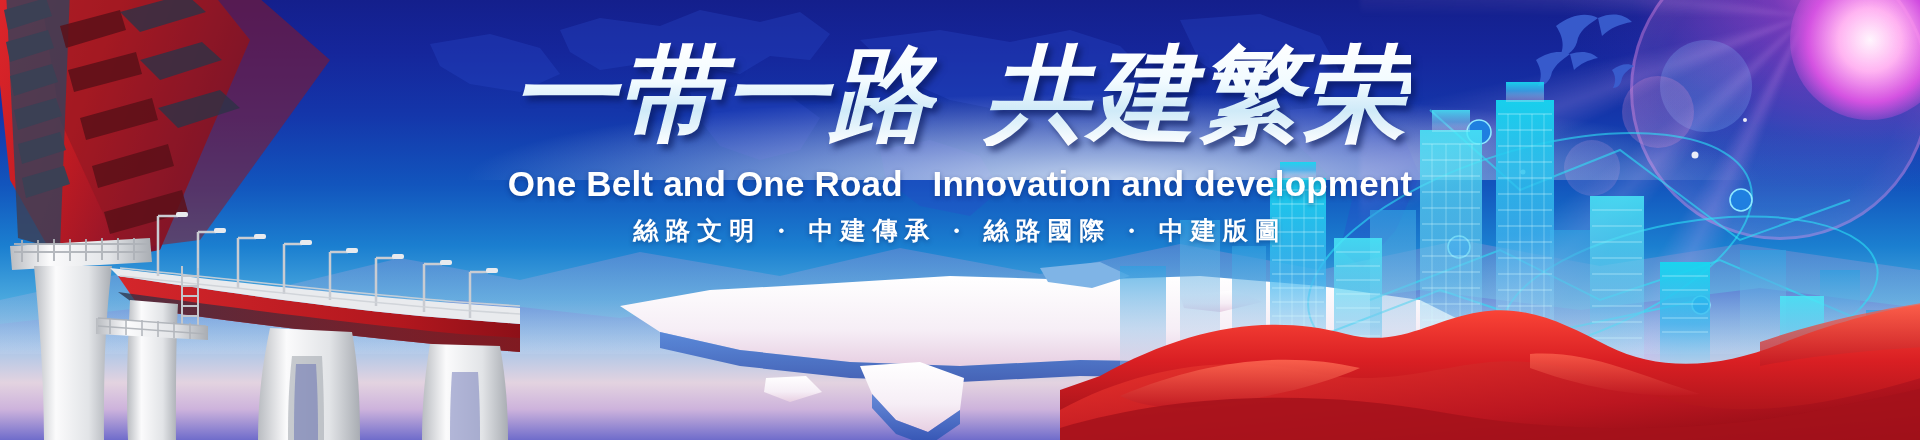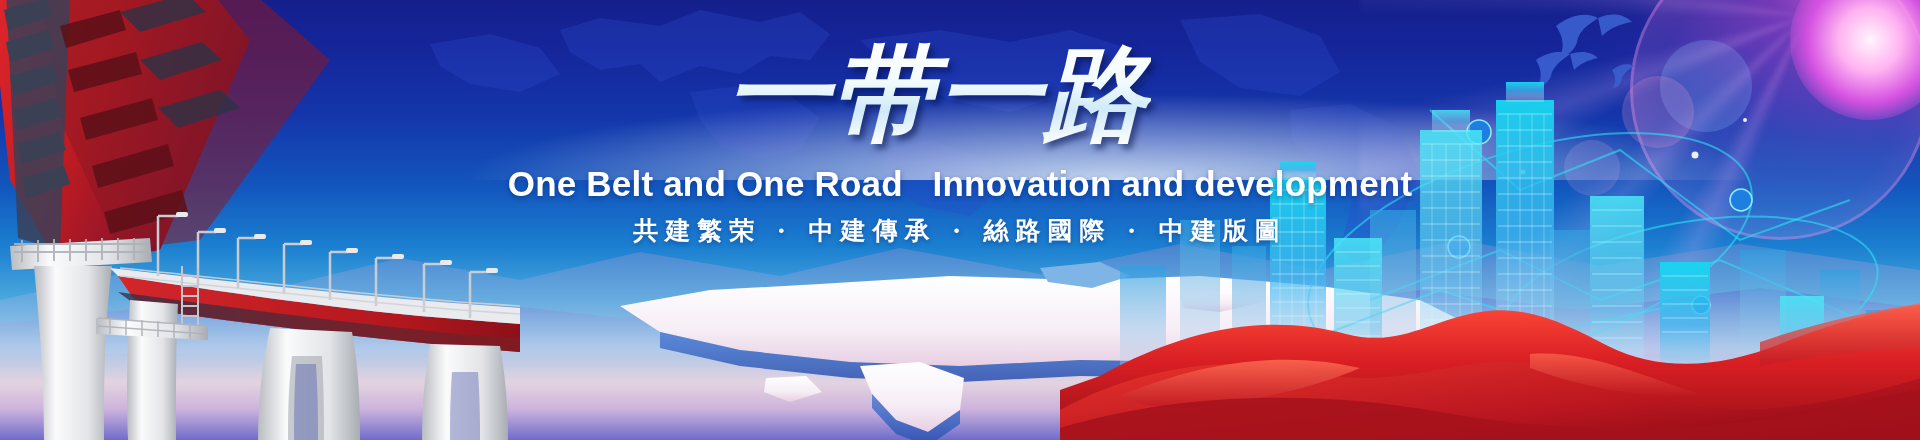--- a/index.html
+++ b/index.html
@@ -408,20 +408,23 @@
     </g>
   </svg>
 
   <div class="textblock">
 
     <div class="title-cn">
       <span class="grp">
         <span class="ch">一带一路</span>
       </span>
       <span class="gap"></span>
+      <span class="grp">
+        <span class="ch">共建繁荣</span>
+      </span>
     </div>
 
     <div class="subtitle-en">One Belt and One Road   Innovation and development</div>
 
-    <div class="subtitle-cn">共建繁荣 · 中建傳承 · 絲路國際 · 中建版圖</div>
+    <div class="subtitle-cn">絲路文明 · 中建傳承 · 絲路國際 · 中建版圖</div>
   </div>
 
 </div>
 
 </body></html>

